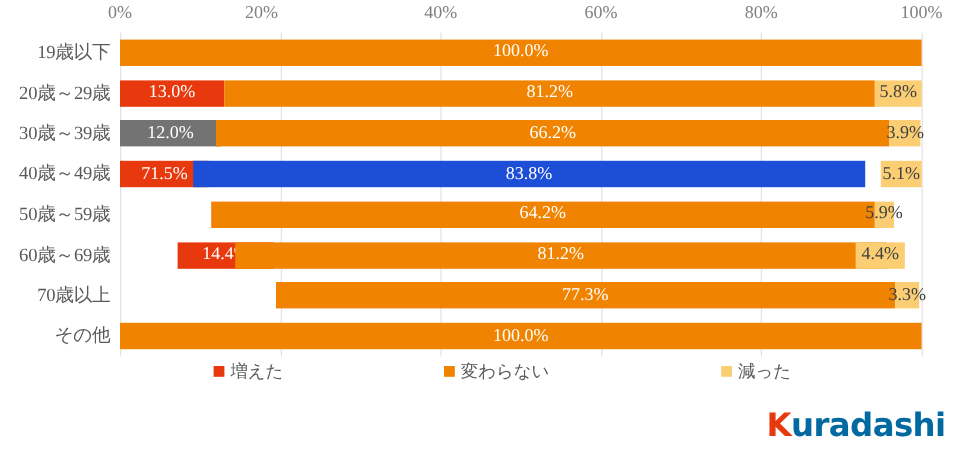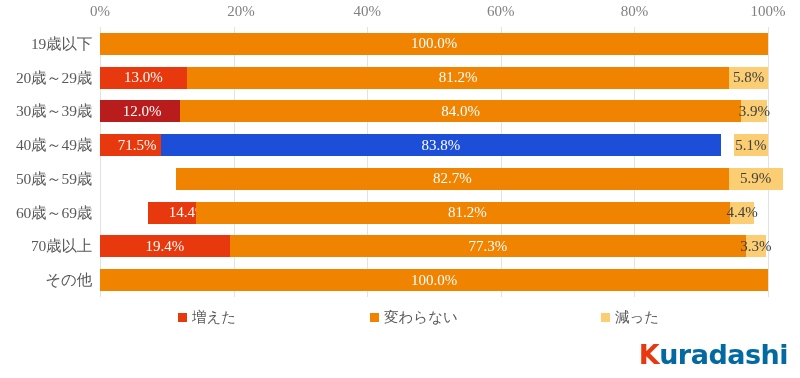--- a/index.html
+++ b/index.html
@@ -93,21 +93,21 @@
   .seg-same { background: #f08300; }
   .seg-dec  { background: #fbce73; }
   .seg-inc  .seg-label { color: #ffffff; }
   .seg-same .seg-label { color: #ffffff; }
   .seg-dec  .seg-label { color: #404040; }
 
   
   .legend {
     position: absolute;
     left: 0;
-    top: 308px;
+    top: 300px;
     width: 768px;
     height: 24px;
   }
   .legend-item {
     position: absolute;
     top: 0;
     display: flex;
     align-items: center;
     gap: 5px;
     white-space: nowrap;
@@ -138,21 +138,21 @@
   .brand-k { color: #e8380d; }
   .brand-rest { color: #0369a1; }
 </style>
 </head>
 <body>
 
 <div id="chart-root">
 
   <div class="axis-top">
       <div class="tick-label" style="left: 100px;">0%</div>
-      <div class="tick-label" style="left: 241px;">20%</div>
+      <div class="tick-label" style="left: 218px;">20%</div>
       <div class="tick-label" style="left: 367.2px;">40%</div>
       <div class="tick-label" style="left: 500.8px;">60%</div>
       <div class="tick-label" style="left: 634.4px;">80%</div>
       <div class="tick-label" style="left: 768px;">100%</div>
     </div>
 
   <div class="plot-area">
       <div class="gridline" style="left: 0px;"></div>
       <div class="gridline" style="left: 133.6px;"></div>
       <div class="gridline" style="left: 267.2px;"></div>
@@ -180,25 +180,25 @@
             <span class="seg-label">81.2%</span>
           </div>
           <div class="seg seg-dec" style="left: 629.256px; width: 38.744px; background: rgb(251, 206, 115); overflow: visible; justify-content: flex-start; position: absolute;">
             <span class="seg-label" style="position: absolute; left: 50%; transform: translateX(-50%); white-space: nowrap;">5.8%</span>
           </div>
         </div>
       </div>
       <div class="row" style="top: 67.5px; height: 33.75px;">
         <div class="row-label">30歳～39歳</div>
         <div class="bar-track" style="height: 22px; top: 5.875px;">
-          <div class="seg seg-inc" style="left: 0px; width: 84px; background: #b91c1c;">
+          <div class="seg seg-inc" style="left: 0px; width: 84px; background: #737373;">
             <span class="seg-label">12.0%</span>
           </div>
           <div class="seg seg-same" style="left: 80.16px; width: 561.12px; background: rgb(240, 131, 0);">
-            <span class="seg-label">84.0%</span>
+            <span class="seg-label">66.2%</span>
           </div>
           <div class="seg seg-dec" style="left: 641.28px; width: 26.052px; background: rgb(251, 206, 115); overflow: visible; justify-content: flex-start; position: absolute;">
             <span class="seg-label" style="position: absolute; left: 50%; transform: translateX(-50%); white-space: nowrap;">3.9%</span>
           </div>
         </div>
       </div>
       <div class="row" style="top: 101.25px; height: 33.75px;">
         <div class="row-label">40歳～49歳</div>
         <div class="bar-track" style="height: 22px; top: 5.875px;">
           <div class="seg seg-inc" style="left: 0px; width: 74.148px; background: rgb(232, 56, 13);">
@@ -209,47 +209,44 @@
           </div>
           <div class="seg seg-dec" style="left: 633.932px; width: 34.068px; background: rgb(251, 206, 115); overflow: visible; justify-content: flex-start; position: absolute;">
             <span class="seg-label" style="position: absolute; left: 50%; transform: translateX(-50%); white-space: nowrap;">5.1%</span>
           </div>
         </div>
       </div>
       <div class="row" style="top: 135px; height: 33.75px;">
         <div class="row-label">50歳～59歳</div>
         <div class="bar-track" style="height: 22px; top: 5.875px;">
           <div class="seg seg-same" style="left: 76.152px; width: 552.436px; background: rgb(240, 131, 0);">
-            <span class="seg-label">82.7%</span>
-          </div>
-          <div class="seg seg-dec" style="left: 628.588px; width: 54px; background: rgb(251, 206, 115); overflow: visible; justify-content: flex-start; position: absolute;">
+            <span class="seg-label">64.2%</span>
+          </div>
+          <div class="seg seg-dec" style="left: 628.588px; width: 16px; background: rgb(251, 206, 115); overflow: visible; justify-content: flex-start; position: absolute;">
             <span class="seg-label" style="position: absolute; left: 50%; transform: translateX(-50%); white-space: nowrap;">5.9%</span>
           </div>
         </div>
       </div>
       <div class="row" style="top: 168.75px; height: 33.75px;">
         <div class="row-label">60歳～69歳</div>
         <div class="bar-track" style="height: 22px; top: 5.875px;">
           <div class="seg seg-inc" style="left: 0px; width: 80px; background: rgb(232, 56, 13); margin-left: 48px;">
             <span class="seg-label">14.4%</span>
           </div>
           <div class="seg seg-same" style="left: 96.192px; width: 542.416px; background: rgb(240, 131, 0);">
             <span class="seg-label">81.2%</span>
           </div>
-          <div class="seg seg-dec" style="left: 630px; width: 24px; background: rgb(251, 206, 115); overflow: visible; justify-content: flex-start; position: absolute;">
+          <div class="seg seg-dec" style="left: 613px; width: 41px; background: rgb(251, 206, 115); overflow: visible; justify-content: flex-start; position: absolute;">
             <span class="seg-label" style="position: absolute; left: 50%; transform: translateX(-50%); white-space: nowrap;">4.4%</span>
           </div>
         </div>
       </div>
       <div class="row" style="top: 202.5px; height: 33.75px;">
         <div class="row-label">70歳以上</div>
         <div class="bar-track" style="height: 22px; top: 5.875px;">
-          <div class="seg seg-inc" style="left: 0px; width: 129.592px; background: rgb(232, 56, 13);">
-            <span class="seg-label">19.4%</span>
-          </div>
           <div class="seg seg-same" style="left: 129.592px; width: 516.364px; background: rgb(240, 131, 0);">
             <span class="seg-label">77.3%</span>
           </div>
           <div class="seg seg-dec" style="left: 645.956px; width: 20px; background: rgb(251, 206, 115); overflow: visible; justify-content: flex-start; position: absolute;">
             <span class="seg-label" style="position: absolute; left: 50%; transform: translateX(-50%); white-space: nowrap;">3.3%</span>
           </div>
         </div>
       </div>
       <div class="row" style="top: 236.25px; height: 33.75px;">
         <div class="row-label">その他</div>

